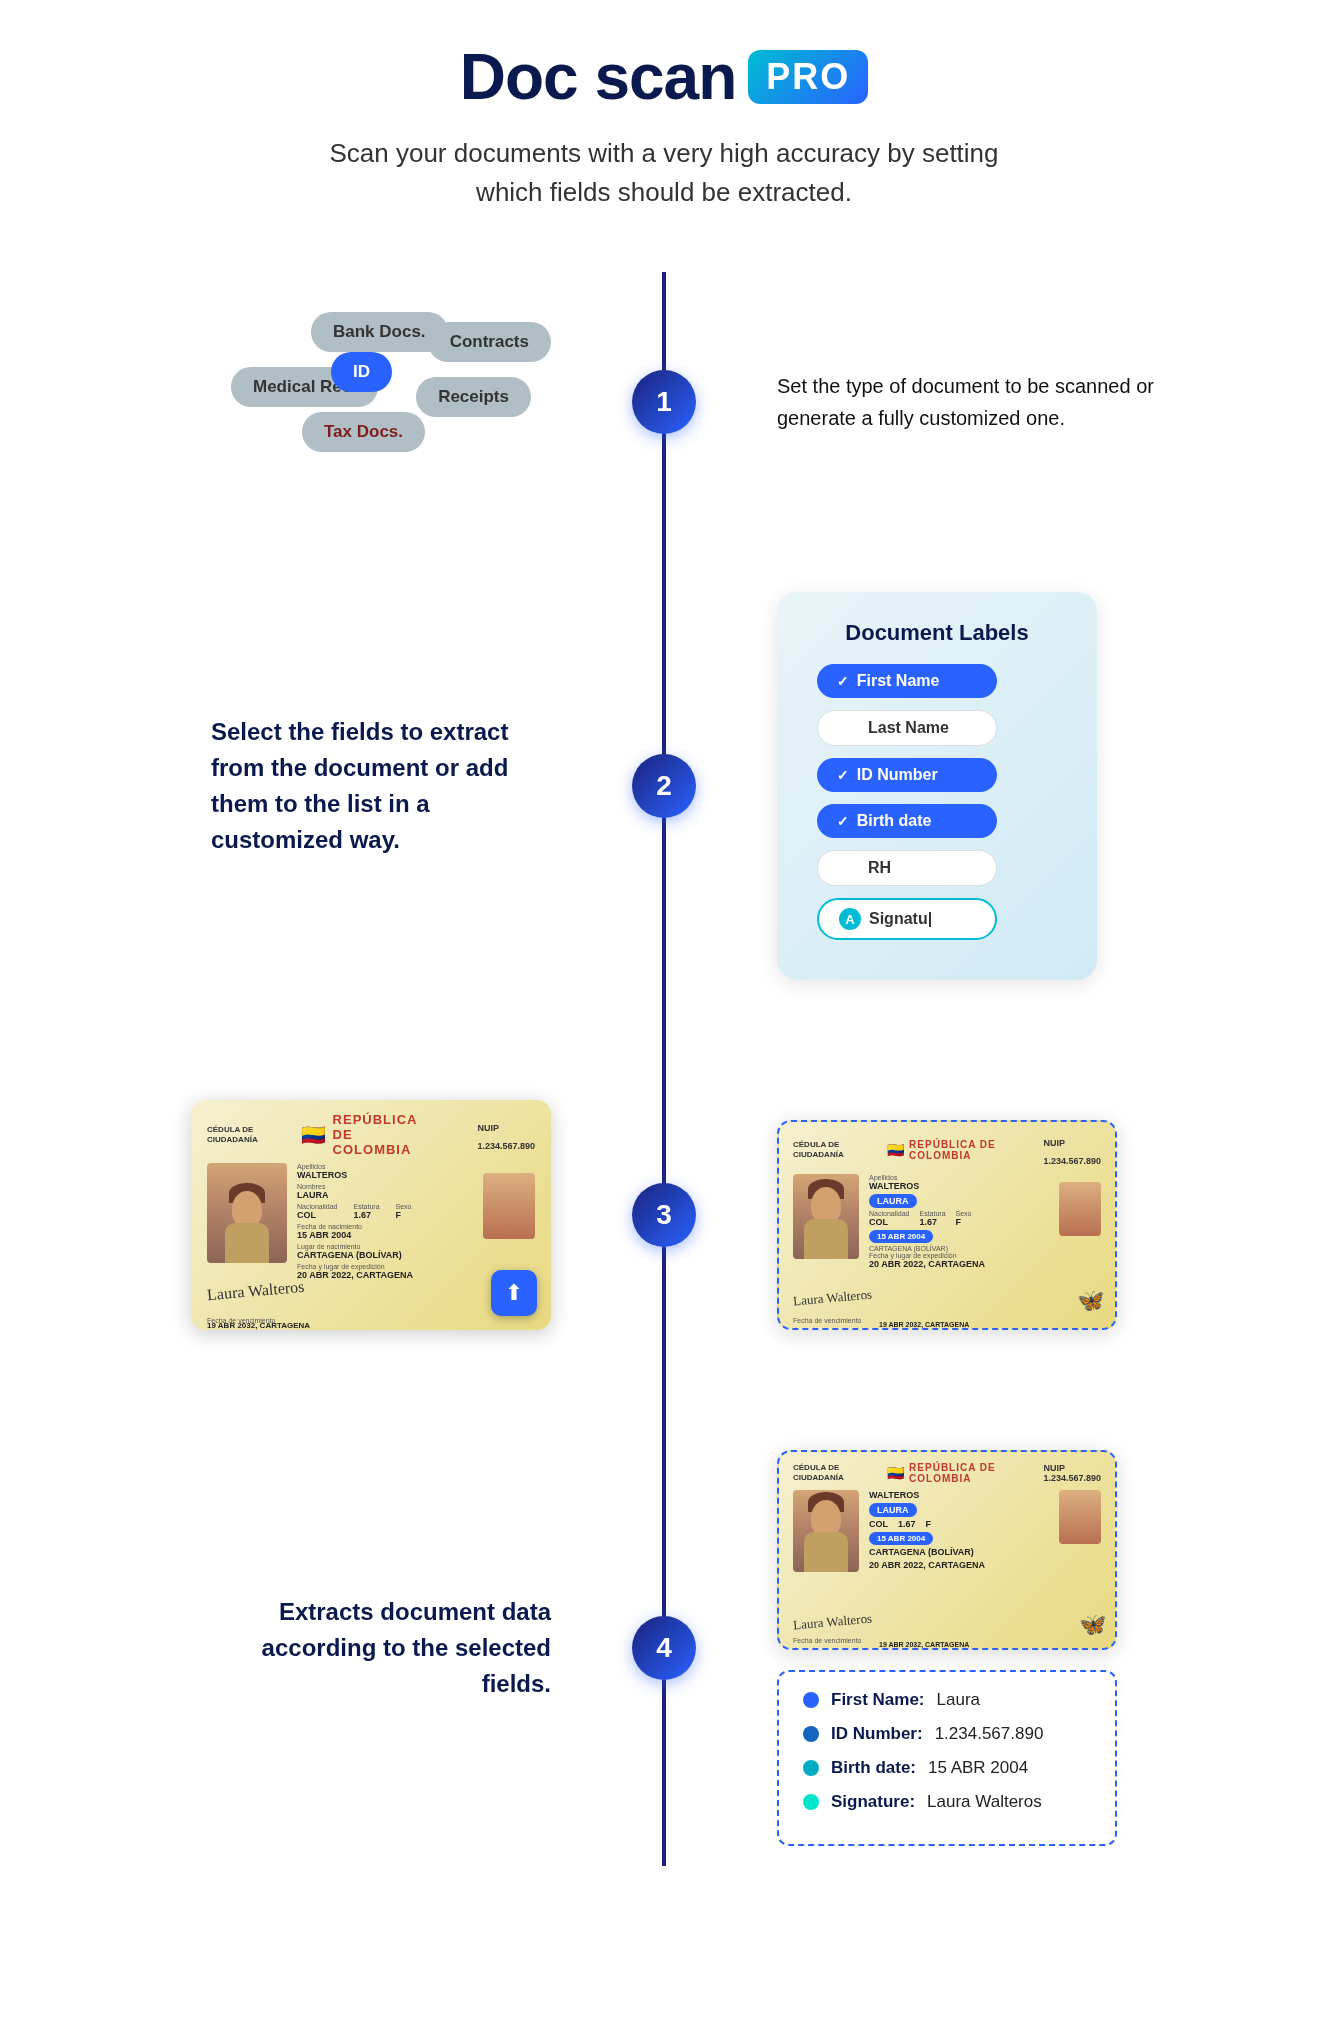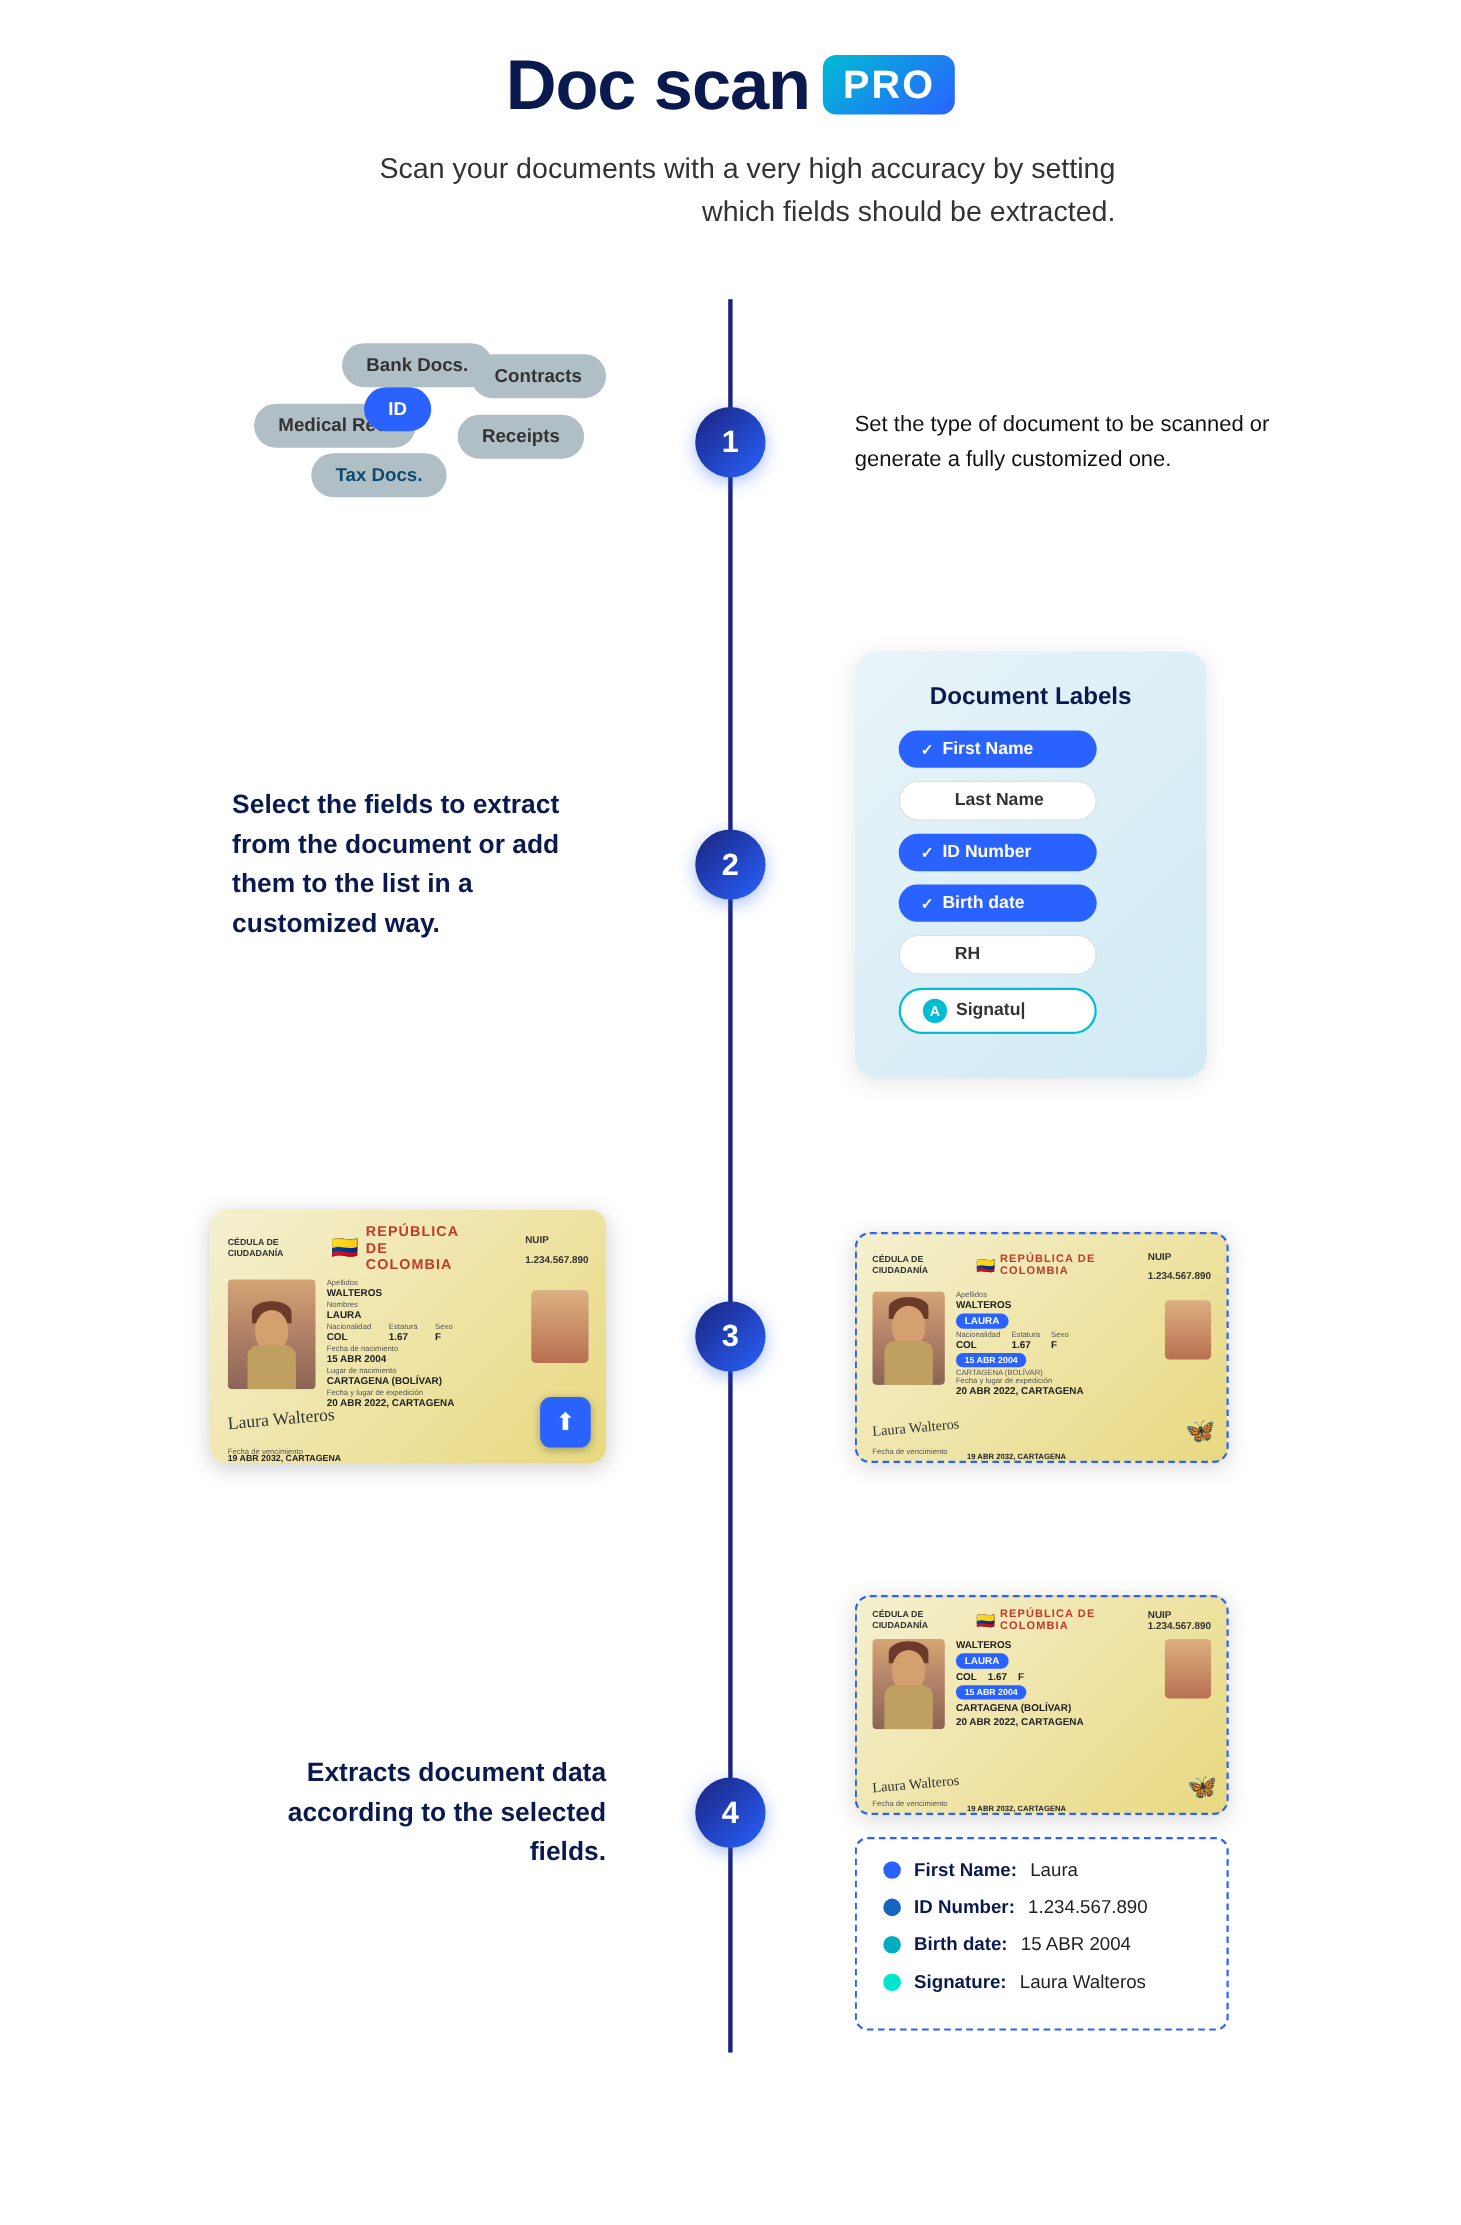--- a/index.html
+++ b/index.html
@@ -32,21 +32,21 @@
       background: linear-gradient(135deg, #00bcd4, #2962ff);
       color: white;
       font-size: 36px;
       font-weight: 900;
       padding: 6px 18px;
       border-radius: 12px;
       letter-spacing: 2px;
     }
 
     .subtitle {
-      text-align: right;
+      text-align: center;
       font-size: 26px;
       color: #333;
       line-height: 1.5;
       margin-bottom: 60px;
       max-width: 700px;
     }
 
     .step-text {
       font-size: 24px;
       font-weight: 700;
@@ -77,21 +77,21 @@
       border-radius: 30px;
       font-size: 17px;
       font-weight: 600;
       white-space: nowrap;
     }
     .tag-bank { background: #b0bec5; color: #333; top: 0; left: 80px; }
     .tag-id { background: #2962ff; color: white; top: 40px; left: 100px; z-index: 5; }
     .tag-contracts { background: #b0bec5; color: #333; top: 10px; right: 0; }
     .tag-medical { background: #b0bec5; color: #333; top: 55px; left: 0; }
     .tag-receipts { background: #b0bec5; color: #333; top: 65px; right: 20px; }
-    .tag-tax { background: #b0bec5; color: #0c4a6e; top: 100px; left: 52px; }
+    .tag-tax { background: #b0bec5; color: #7f1d1d; top: 100px; left: 71px; }
 
     
     .doc-labels-card {
       background: linear-gradient(135deg, #e8f4f8, #d0eaf5);
       border-radius: 20px;
       padding: 28px 40px;
       min-width: 320px;
       box-shadow: 0 4px 20px rgba(0,0,0,0.1);
     }
     .doc-labels-title {

